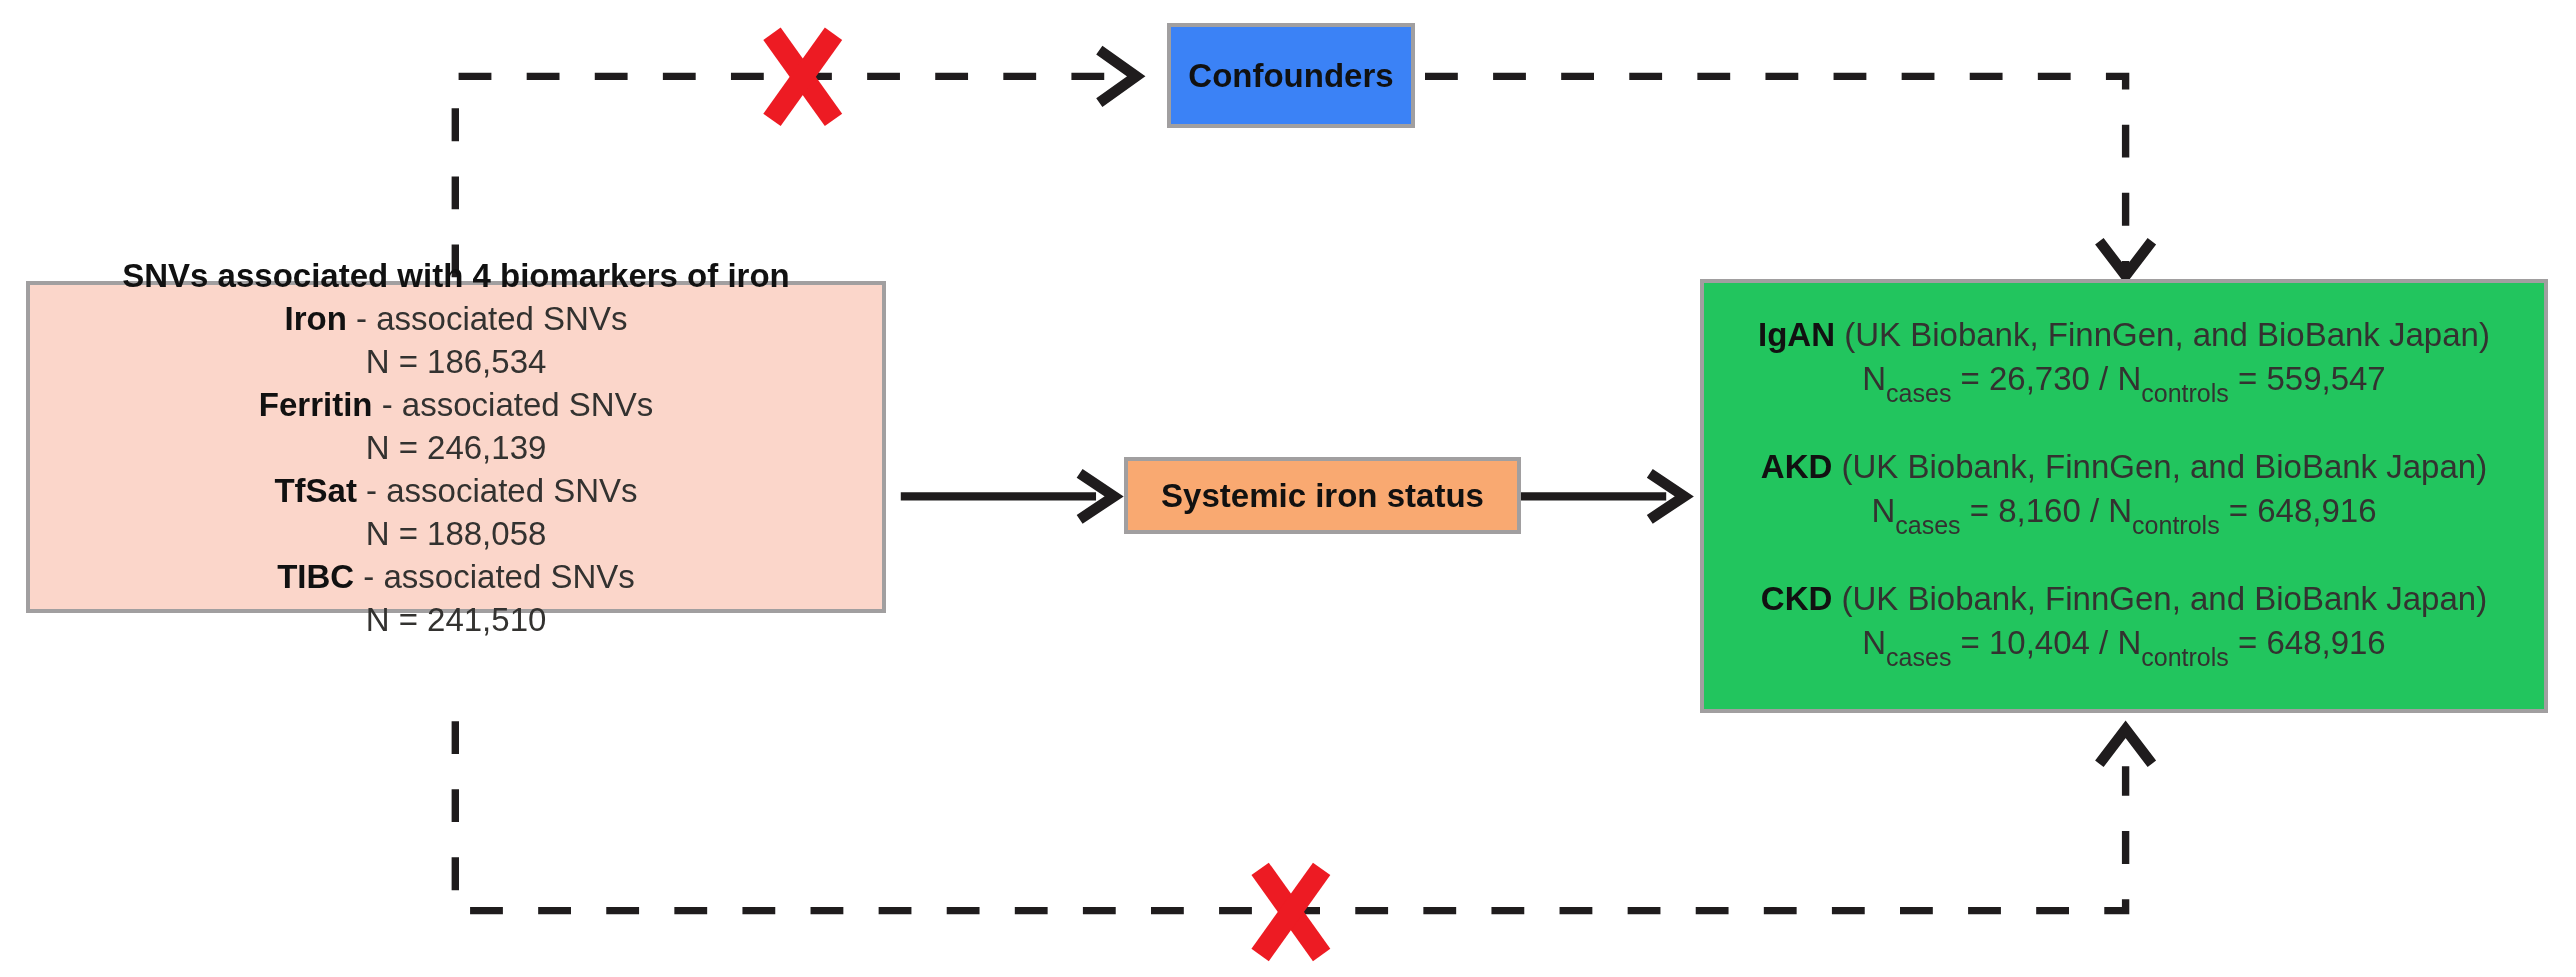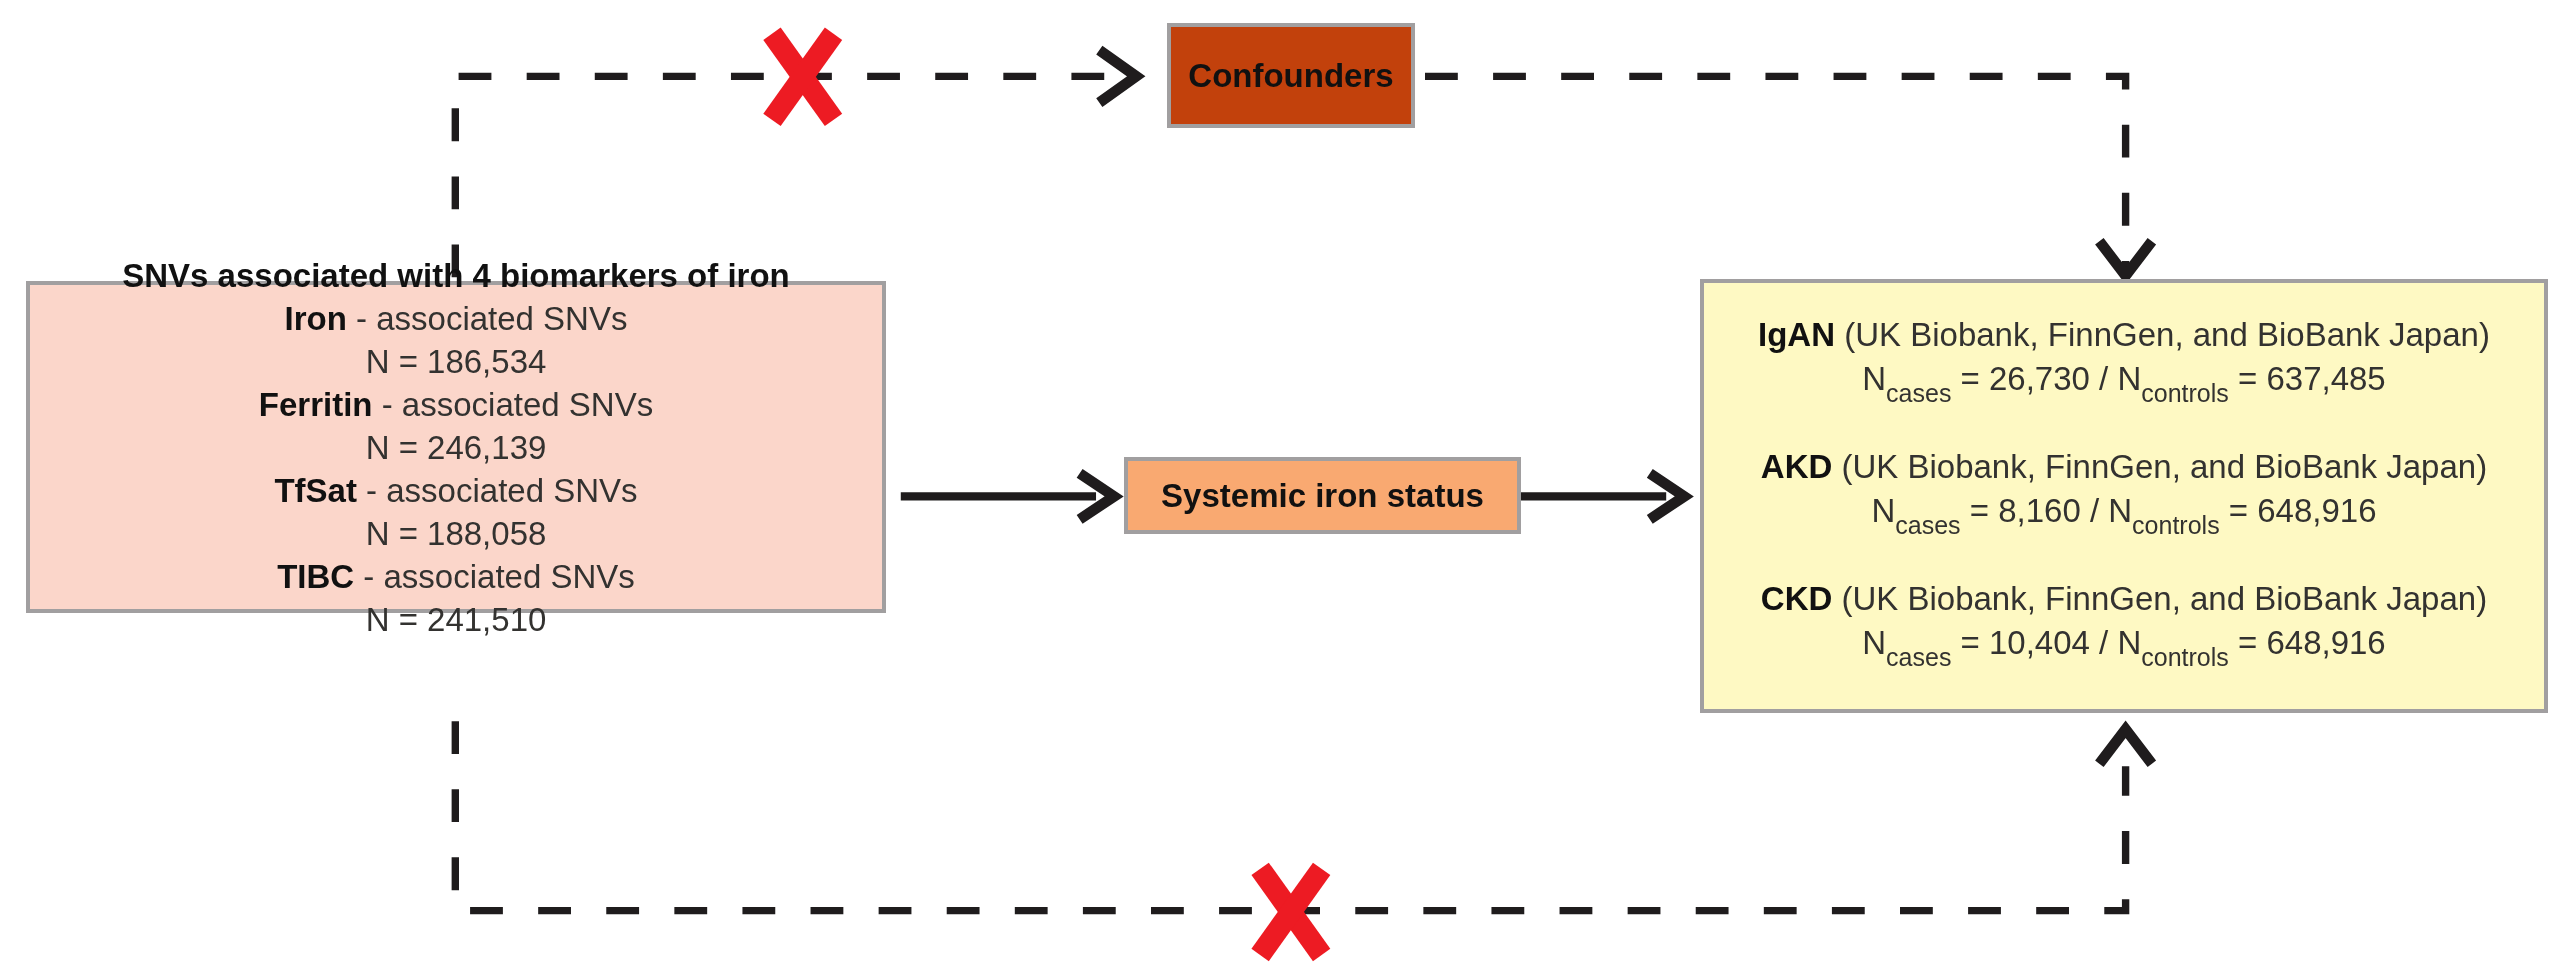--- a/index.html
+++ b/index.html
@@ -80,33 +80,33 @@
     <div class="line"><span class="b">Ferritin</span><span> - associated SNVs</span></div>
     <div class="line">N = 246,139</div>
 
     <div class="line"><span class="b">TfSat</span><span> - associated SNVs</span></div>
     <div class="line">N = 188,058</div>
 
     <div class="line"><span class="b">TIBC</span><span> - associated SNVs</span></div>
     <div class="line">N = 241,510</div>
   </div>
 
-  <div class="node" id="confounders-box" style="background-color: #c2410c;">
+  <div class="node" id="confounders-box" style="background-color: #3b82f6;">
     <div class="line">Confounders</div>
   </div>
 
   <div class="node" id="mediator-box" style="background-color: rgb(249, 169, 113);">
     <div class="line">Systemic iron status</div>
   </div>
 
-  <div class="node" id="outcomes-box" style="background-color: #fef9c3;">
+  <div class="node" id="outcomes-box" style="background-color: #22c55e;">
 
     <div class="outcome-group">
       <div class="line"><span class="b">IgAN</span><span> (UK Biobank, FinnGen, and BioBank Japan)</span></div>
-      <div class="line"><span>N</span><span class="sub">cases</span><span> = 26,730 / N</span><span class="sub">controls</span><span> = 637,485</span></div>
+      <div class="line"><span>N</span><span class="sub">cases</span><span> = 26,730 / N</span><span class="sub">controls</span><span> = 559,547</span></div>
     </div>
 
     <div class="outcome-group">
       <div class="line"><span class="b">AKD</span><span> (UK Biobank, FinnGen, and BioBank Japan)</span></div>
       <div class="line"><span>N</span><span class="sub">cases</span><span> = 8,160 / N</span><span class="sub">controls</span><span> = 648,916</span></div>
     </div>
 
     <div class="outcome-group">
       <div class="line"><span class="b">CKD</span><span> (UK Biobank, FinnGen, and BioBank Japan)</span></div>
       <div class="line"><span>N</span><span class="sub">cases</span><span> = 10,404 / N</span><span class="sub">controls</span><span> = 648,916</span></div>

